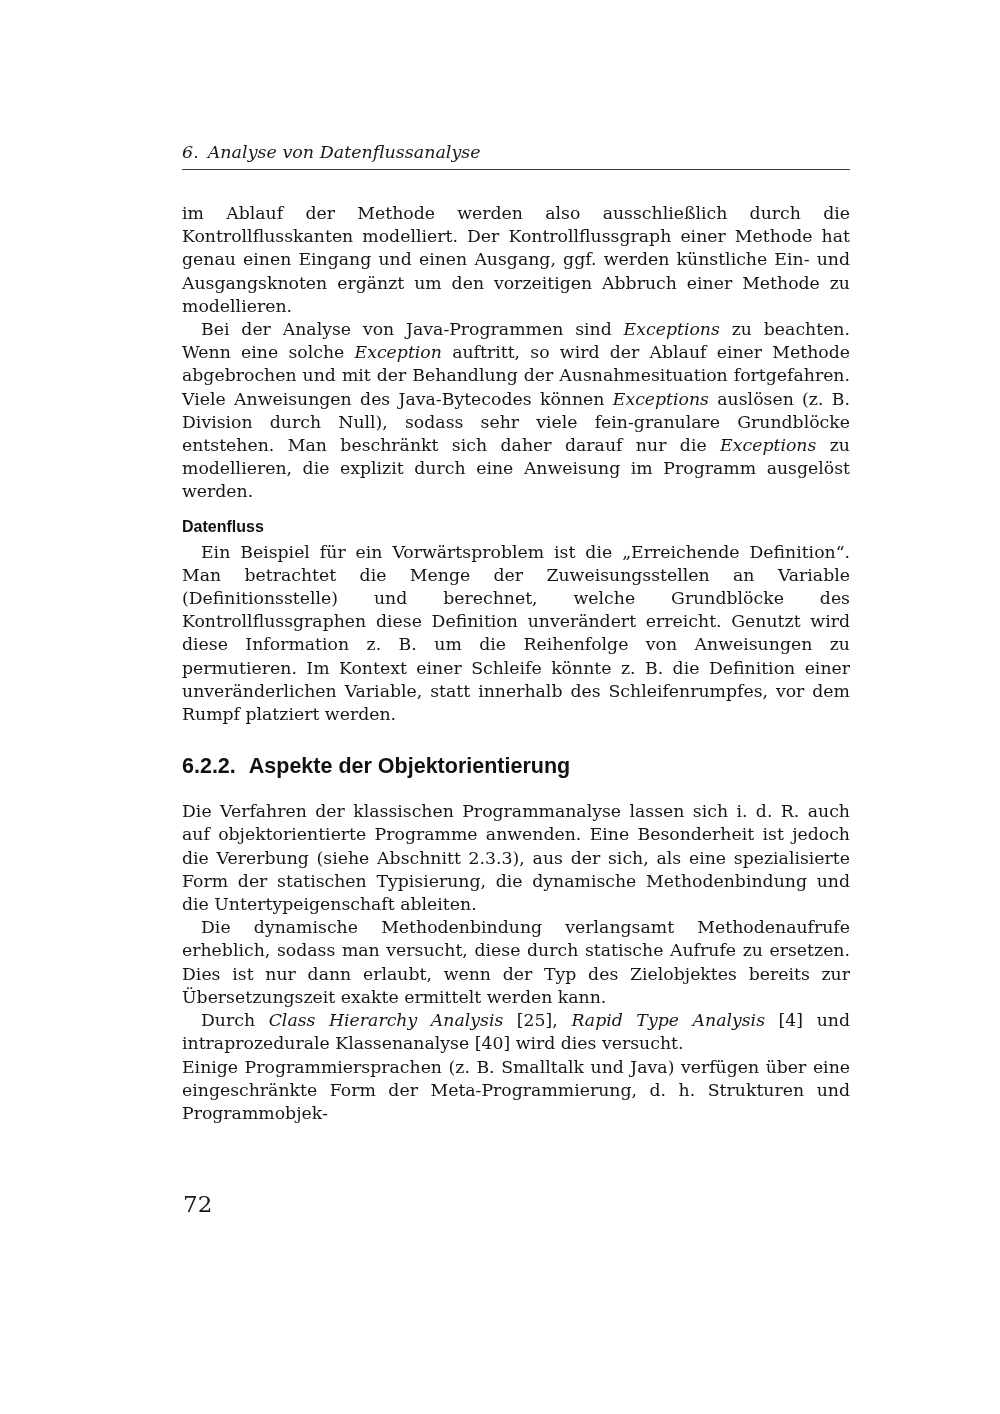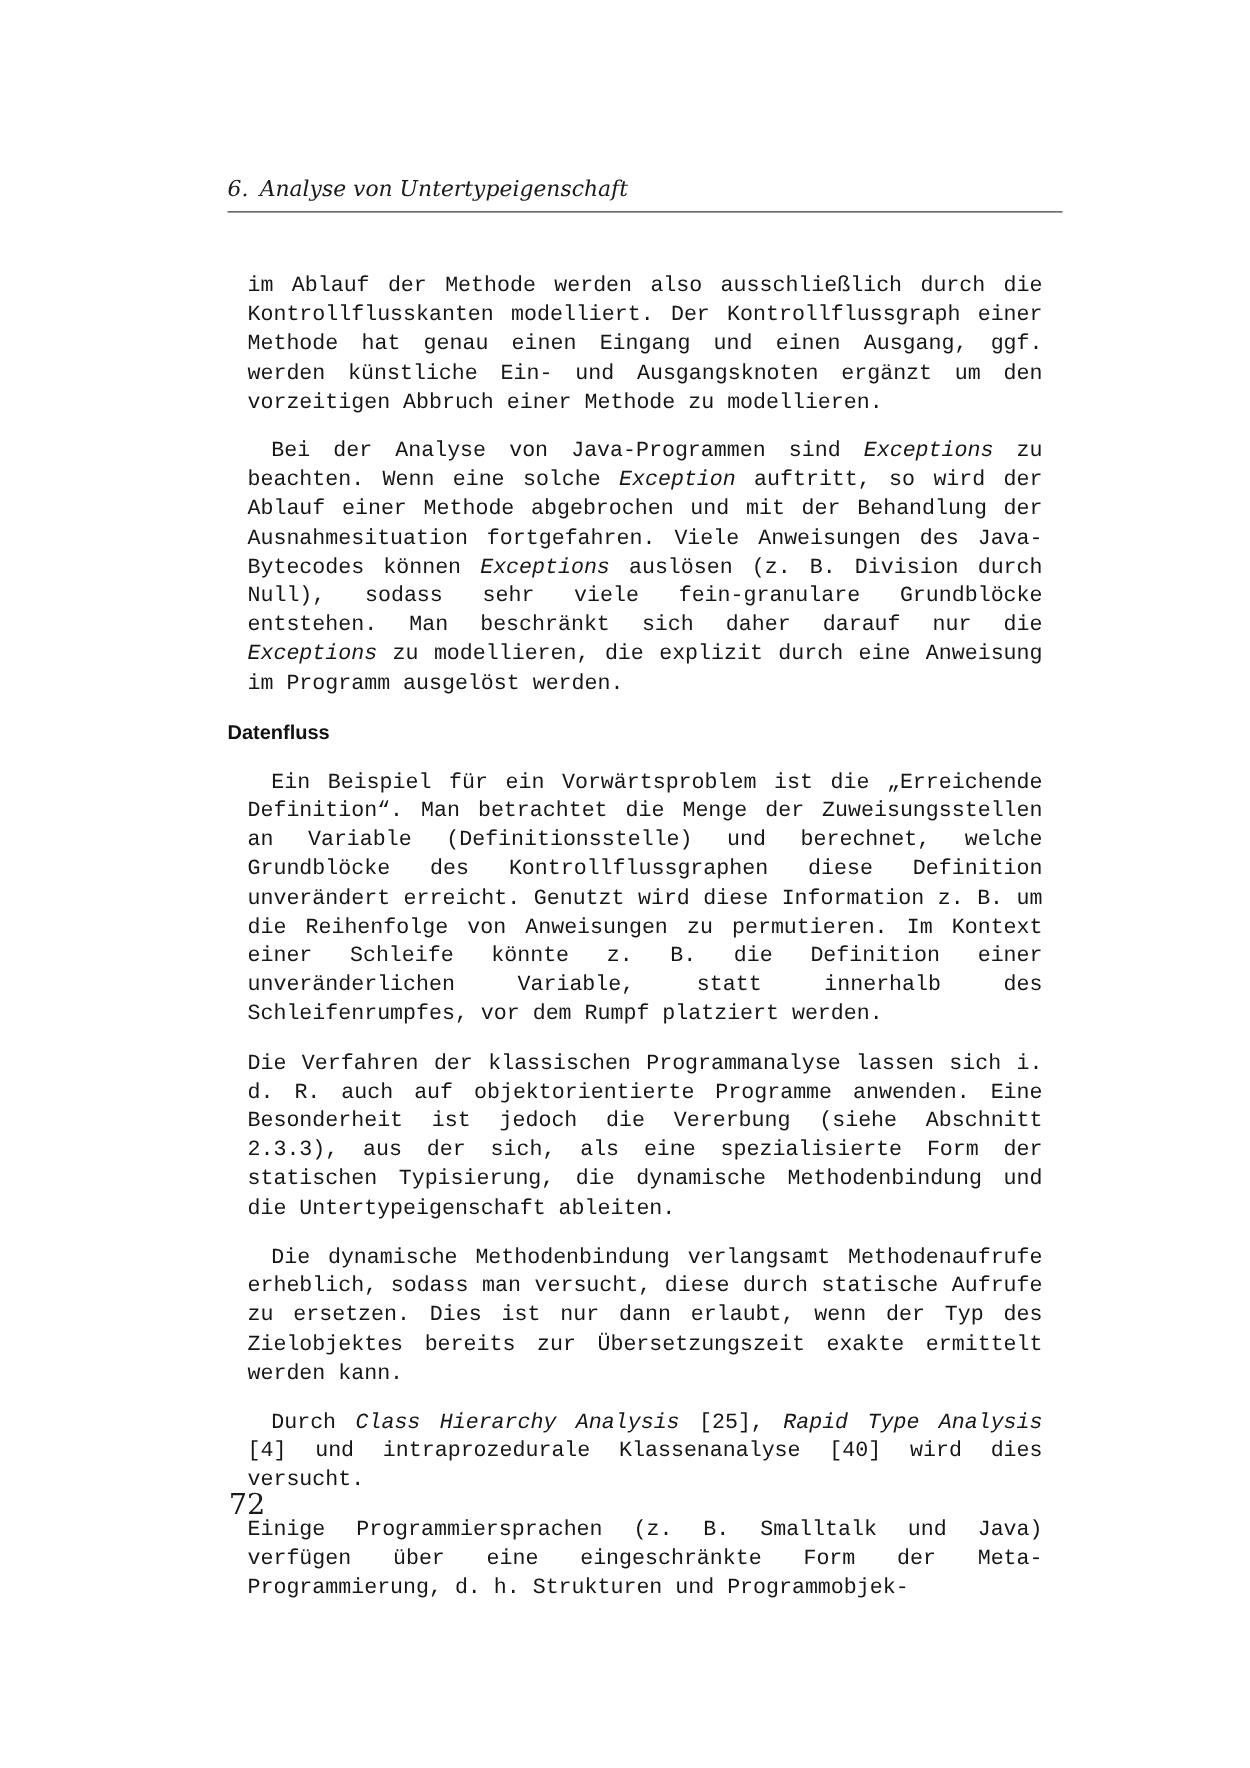--- a/index.html
+++ b/index.html
@@ -42,21 +42,21 @@
     top: 202px;
     width: 668px;
     font-family: "DejaVu Serif", serif;
     font-size: 17.3px;
     line-height: 23.2px;
     text-align: justify;
     hyphens: auto;
     -webkit-hyphens: auto;
     color: #161616;
   }
-  .body-col p { margin: 16px; font-family: Liberation Mono, monospace; }
+  .body-col p { margin: 0; }
   .body-col p.indent { text-indent: 19px; }
   .italic { font-style: italic; }
   h3.subheading {
     font-family: "Liberation Sans", sans-serif;
     font-weight: bold;
     font-size: 16px;
     line-height: 24px;
     margin: 11px 0 2px 0;
     text-align: left;
     color: #111;
@@ -80,34 +80,37 @@
     font-size: 23px;
     color: #1a1a1a;
   }
 </style>
 </head>
 <body>
 
 <div class="page">
 
   <div class="running-header">
-    <span class="sec-no">6.</span><span>Analyse von Untertypeigenschaft</span>
+    <span class="sec-no">6.</span><span>Analyse von Datenflussanalyse</span>
   </div>
 
   <div class="header-rule"></div>
 
   <div class="body-col">
 
     <p><span>im Ablauf der Methode werden also ausschließlich durch die Kontrollflusskanten modelliert. Der Kontrollflussgraph einer Methode hat genau einen Eingang und einen Ausgang, ggf. werden künstliche Ein- und Ausgangsknoten ergänzt um den vorzeitigen Abbruch einer Methode zu modellieren.</span></p>
     <p class="indent"><span>Bei der Analyse von Java-Programmen sind </span><span class="italic">Exceptions</span><span> zu beachten. Wenn eine solche </span><span class="italic">Exception</span><span> auftritt, so wird der Ablauf einer Methode abgebrochen und mit der Behandlung der Ausnahmesituation fortgefahren. Viele Anweisungen des Java-Bytecodes können </span><span class="italic">Exceptions</span><span> auslösen (z. B. Division durch Null), sodass sehr viele fein-granulare Grundblöcke entstehen. Man beschränkt sich daher darauf nur die </span><span class="italic">Exceptions</span><span> zu modellieren, die explizit durch eine Anweisung im Programm ausgelöst werden.</span></p>
 
     <h3 class="subheading">Datenfluss</h3>
 
     <p class="indent"><span>Ein Beispiel für ein Vorwärtsproblem ist die „Erreichende Definition“. Man betrachtet die Menge der Zuweisungsstellen an Variable (Definitionsstelle) und berechnet, welche Grundblöcke des Kontrollflussgraphen diese Definition unverändert erreicht. Genutzt wird diese Information z. B. um die Reihenfolge von Anweisungen zu permutieren. Im Kontext einer Schleife könnte z. B. die Definition einer unveränderlichen Variable, statt innerhalb des Schleifenrumpfes, vor dem Rumpf platziert werden.</span></p>
 
+    <h2 class="section-heading">
+      <span class="sec-no">6.2.2.</span><span>Aspekte der Objektorientierung</span>
+    </h2>
 
     <p><span>Die Verfahren der klassischen Programmanalyse lassen sich i. d. R. auch auf objektorientierte Programme anwenden. Eine Besonderheit ist jedoch die Vererbung (siehe Abschnitt 2.3.3), aus der sich, als eine spezialisierte Form der statischen Typisierung, die dynamische Methodenbindung und die Untertypeigenschaft ableiten.</span></p>
     <p class="indent"><span>Die dynamische Methodenbindung verlangsamt Methodenaufrufe erheblich, sodass man versucht, diese durch statische Aufrufe zu ersetzen. Dies ist nur dann erlaubt, wenn der Typ des Zielobjektes bereits zur Übersetzungszeit exakte ermittelt werden kann.</span></p>
     <p class="indent"><span>Durch </span><span class="italic">Class Hierarchy Analysis</span><span> [25], </span><span class="italic">Rapid Type Analysis</span><span> [4] und intraprozedurale Klassenanalyse [40] wird dies versucht.</span></p>
 
 
     <p><span>Einige Programmiersprachen (z. B. Smalltalk und Java) verfügen über eine eingeschränkte Form der Meta-Programmierung, d. h. Strukturen und Programmobjek-</span></p>
 
   </div>
 

